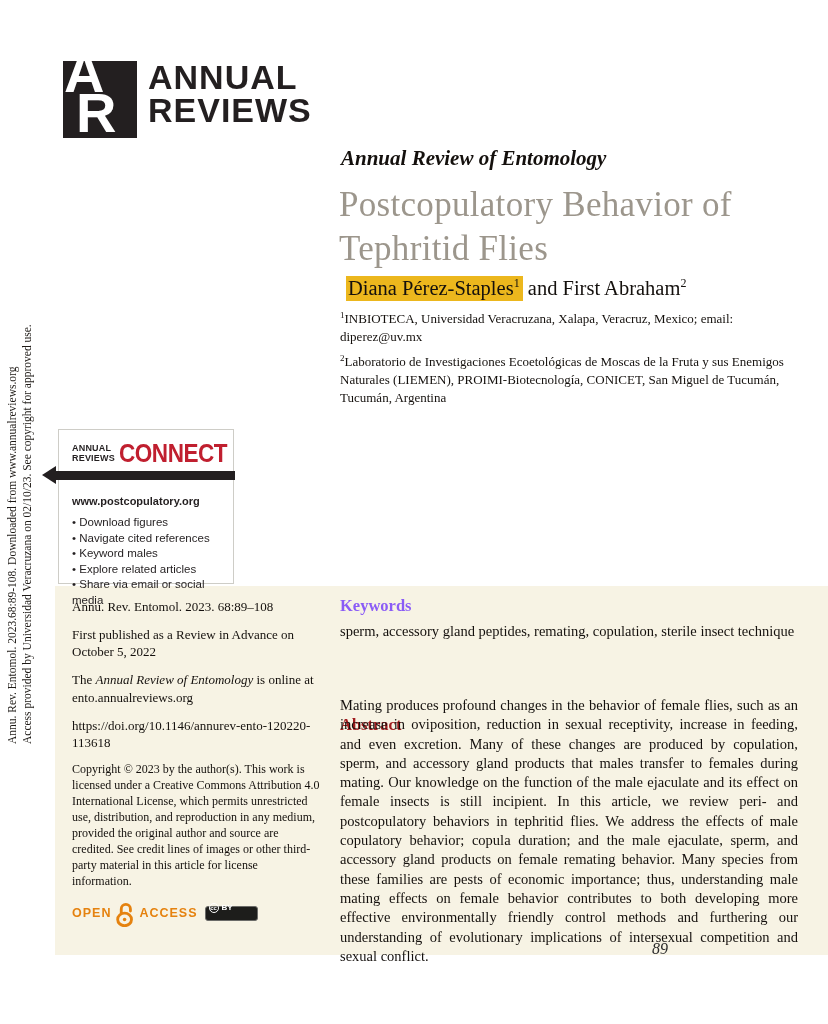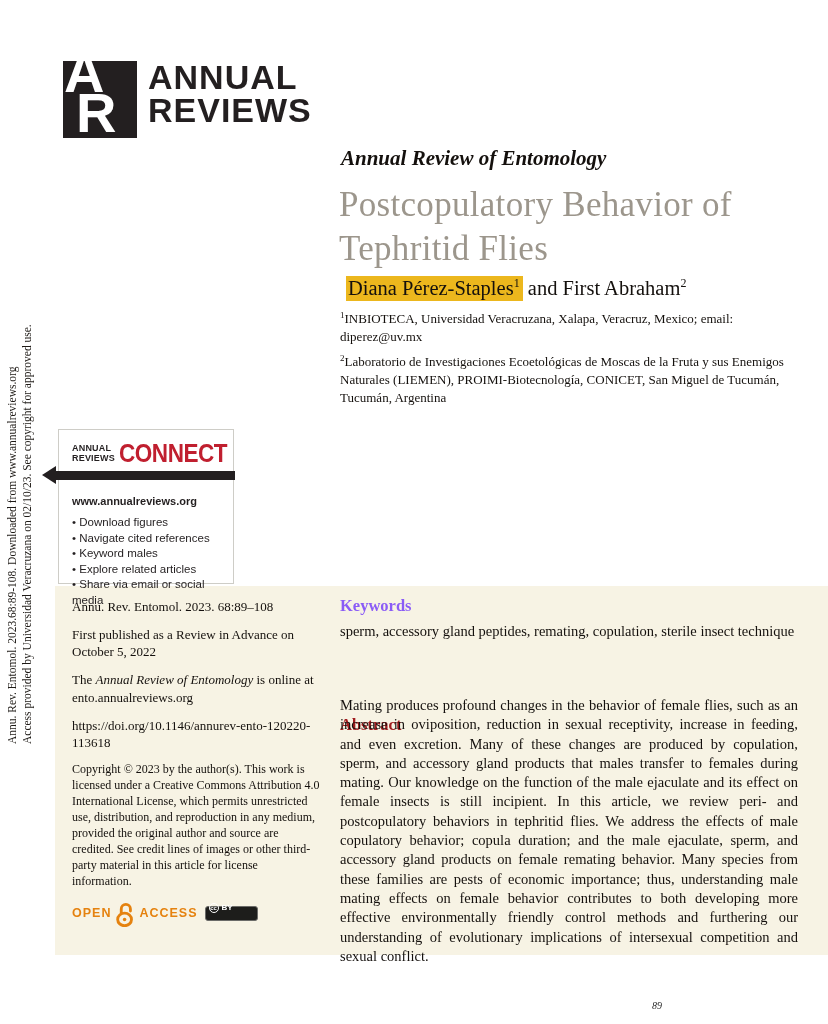--- a/index.html
+++ b/index.html
@@ -54,21 +54,21 @@
   .cc-badge { margin-left:7px; display:flex; align-items:center; background:#1d1d1b; border:1px solid #6b6b68; border-radius:3px; height:15px; padding:0 24px 12px 3px; }
   .cc-circle { width:10px; height:10px; border:1px solid #fff; border-radius:50%; color:#fff; font:bold 6px/9px "Liberation Sans", sans-serif; text-align:center; margin-right:3px; }
   .cc-by { color:#fff; font:bold 8px "Liberation Sans", sans-serif; }
 
   
   .kw-heading { position:absolute; left:340px; top:596px; font-weight:bold; font-size:16.5px; color:#8b5cf6; }
   .kw-text { position:absolute; left:340px; top:622px; width:456px; font-size:14.5px; line-height:1.36; color:#14100d; }
   .abs-heading { position:absolute; left:340px; top:671px; font-weight:bold; font-size:16.5px; color:#a01c1f;margin-top:44px; }
   .abs-text { position:absolute; left:340px; top:696px; width:458px; font-size:14.5px; line-height:19.3px; text-align:justify; color:#14100d; }
 
-  .page-num { position:absolute; left:652px; top:1000px; font-style:italic; font-size:10px; color:#2b2b2b; }
+  .page-num { position:absolute; left:652px; top:940px; font-style:italic; font-size:16px; color:#2b2b2b; }
 </style>
 </head>
 <body>
 
 <div class="page">
 
   <div class="cream-panel"></div>
 
   <div class="rotated-stamp">
     <div>Annu. Rev. Entomol. 2023.68:89-108. Downloaded from www.annualreviews.org</div>
@@ -103,21 +103,21 @@
       <div class="connect-brand">
         <div>ANNUAL</div>
         <div>REVIEWS</div>
       </div>
       <div class="connect-word">CONNECT</div>
     </div>
     <div class="connect-arrow">
       <div class="head"></div>
       <div class="shaft"></div>
     </div>
-    <div class="connect-url">www.annualreviews.org</div>
+    <div class="connect-url">www.postcopulatory.org</div>
     <ul class="connect-bullets">
       <li>Download figures</li>
       <li>Navigate cited references</li>
       <li>Keyword males</li>
       <li>Explore related articles</li>
       <li>Share via email or social media</li>
     </ul>
   </div>
 
   <div class="cite-col">

